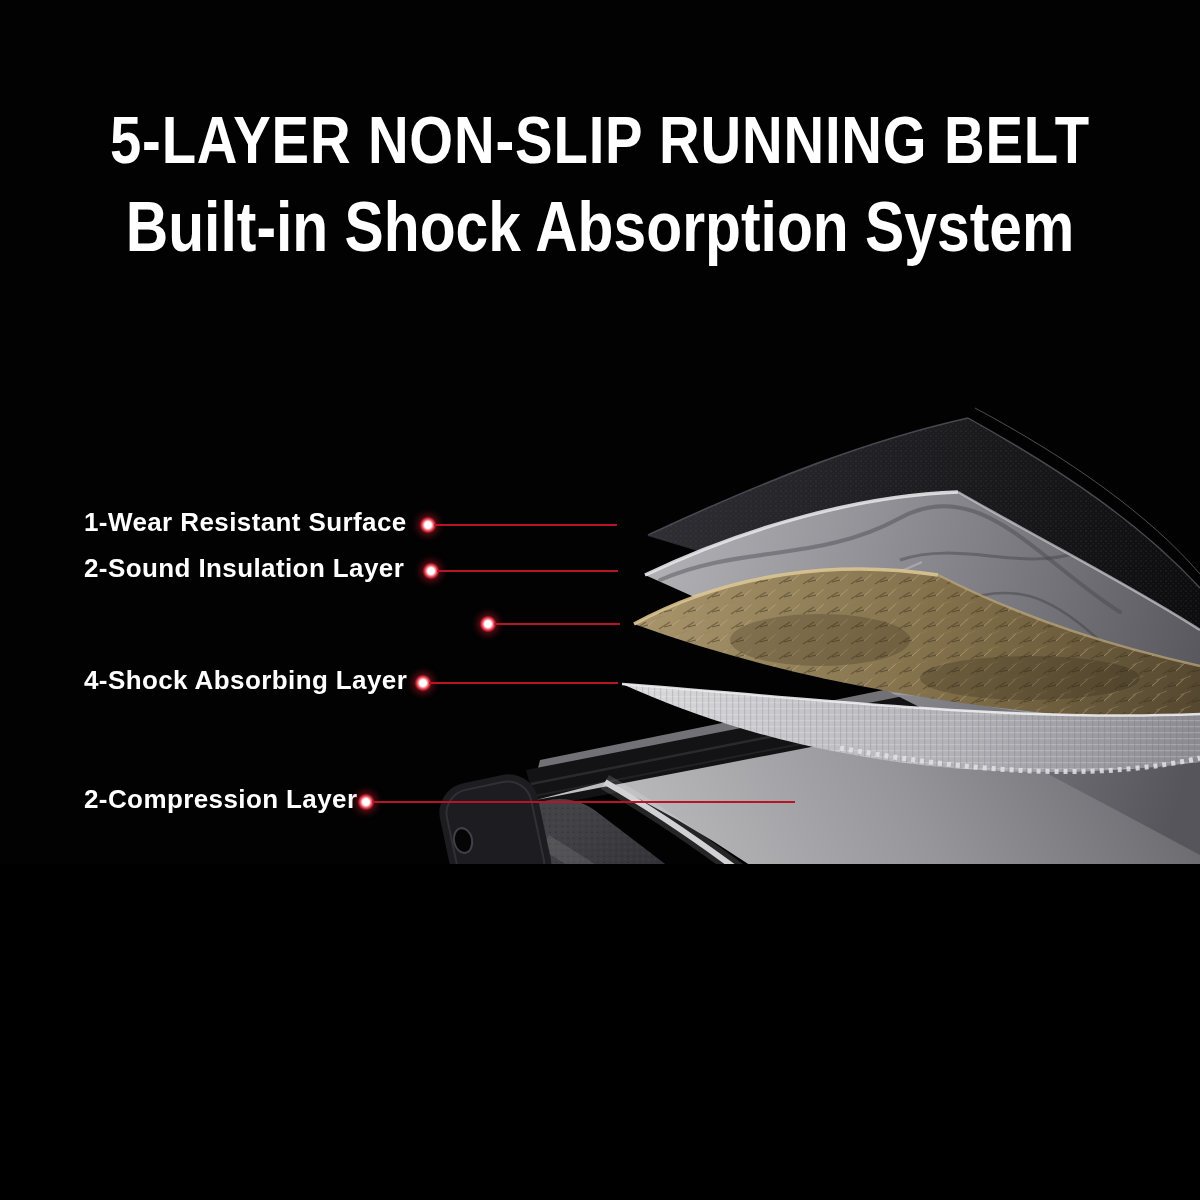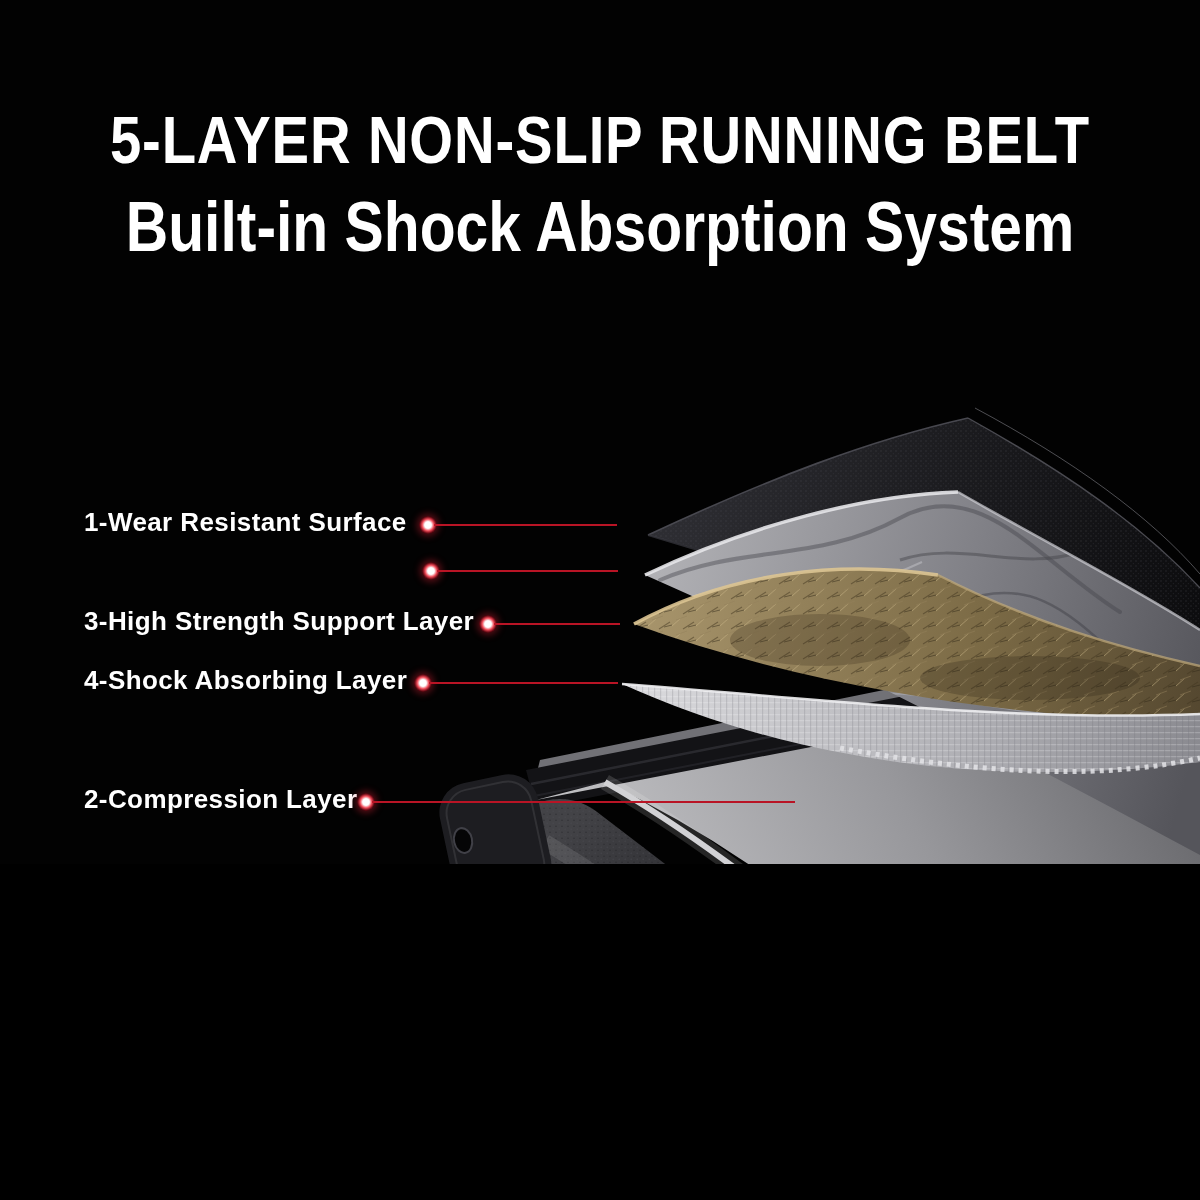--- a/index.html
+++ b/index.html
@@ -187,21 +187,21 @@
       <path d="M622,684 C790,696 1000,722 1200,714 L1200,762 C1000,788 800,764 622,684 Z" fill="url(#gMesh)"></path>
       <g clip-path="url(#cSheet4)">
         <rect x="610" y="670" width="600" height="130" fill="url(#pMesh)" opacity=".55"></rect>
       </g>
       <path d="M622,684 C790,696 1000,722 1200,714" stroke="#eeeef1" stroke-width="2.5" fill="none" opacity=".9"></path>
       <path d="M840,748 C1000,777 1110,778 1200,758" stroke="#e3e3e6" stroke-width="5" fill="none" stroke-dasharray="4 5" opacity=".85"></path>
     </g>
   </svg>
 
   <div class="callout-label" id="lbl1">1-Wear Resistant Surface</div>
-  <div class="callout-label" id="lbl3">3-High Strength Support Layer</div>
+  <div class="callout-label" id="lbl2">2-Sound Insulation Layer</div>
   <div class="callout-label" id="lbl4">4-Shock Absorbing Layer</div>
   <div class="callout-label" id="lbl5">2-Compression Layer</div>
 
   <div class="callout-dot" id="dot1"></div>
   <div class="callout-dot" id="dot2"></div>
   <div class="callout-dot" id="dot3"></div>
   <div class="callout-dot" id="dot4"></div>
   <div class="callout-dot" id="dot5"></div>
 
   <div class="callout-line" id="lin1"></div>

